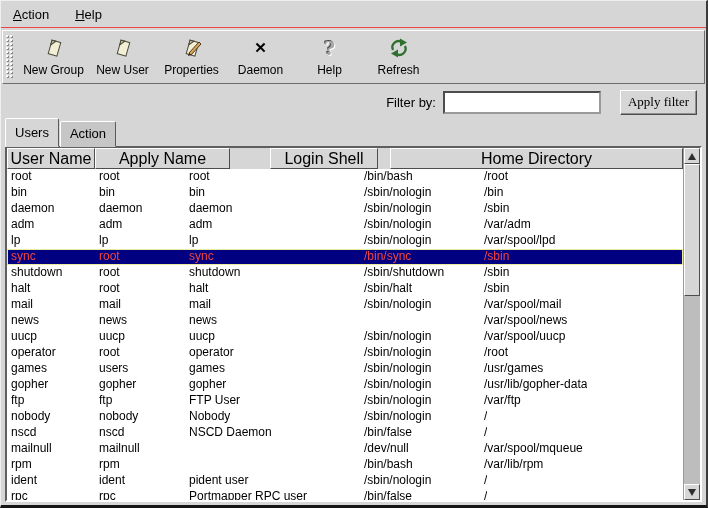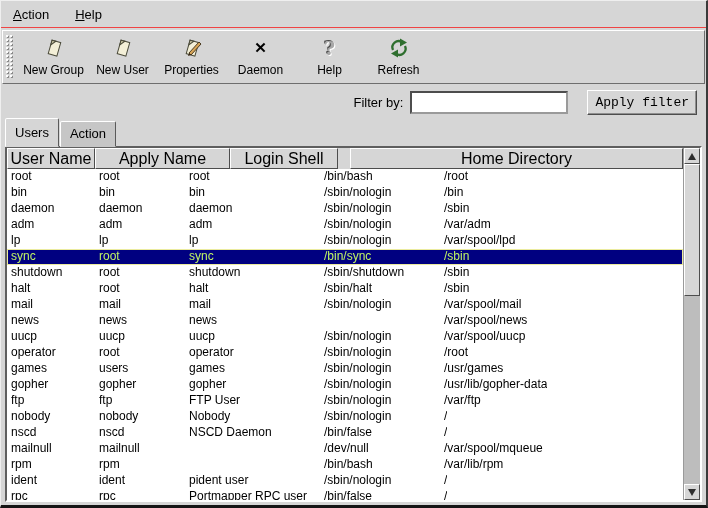--- a/index.html
+++ b/index.html
@@ -31,41 +31,41 @@
   .delete-glyph{font-size:15px;font-weight:bold;color:#000;line-height:20px;}
   
   .filterbar{position:absolute;top:85px;left:0;right:0;height:32px;display:flex;align-items:center;
     justify-content:flex-end;padding-right:9px;}
   .filter-label{font-size:13px;margin-right:7px;}
   .filter-input{width:158px;height:23px;background:#fff;border:2px solid;
     border-color:#4d4d4d #9a9a9a #9a9a9a #4d4d4d;font-size:12px;padding:0 3px;
     font-family:"Liberation Sans",sans-serif;}
   .apply-btn{margin-left:19px;height:25px;padding:0 7px;font-size:13px;background:#d6d6d6;
     border:1px solid;border-color:#ffffff #4d4d4d #4d4d4d #ffffff;
-    box-shadow:inset -1px -1px 0 #8f8f8f;font-family:Liberation Mono, monospace;}
+    box-shadow:inset -1px -1px 0 #8f8f8f;font-family:Liberation Serif, serif;}
   
   .tabs{position:absolute;top:119px;left:4px;height:27px;display:flex;align-items:flex-end;z-index:2;}
   .tab{font-size:13px;padding:4px 9px 5px 9px;background:#c6c6c6;
     border:1px solid;border-color:#ffffff #5a5a5a transparent #ffffff;
     border-top-left-radius:2px;border-top-right-radius:2px;margin-right:1px;}
   .tab.active{background:#d6d6d6;padding-top:6px;padding-bottom:6px;position:relative;z-index:3;}
   
   .table{position:absolute;top:145px;left:4px;right:4px;bottom:3px;background:#fff;
     border:2px solid;border-color:#5f5f5f #ffffff #ffffff #5f5f5f;display:flex;z-index:1;}
   .table-left{flex:1;display:flex;flex-direction:column;min-width:0;}
   .header-row{display:flex;height:21px;background:#d6d6d6;flex:none;}
   .col-header{height:21px;line-height:19px;text-align:center;font-size:16px;background:#d6d6d6;
     border:1px solid;border-color:#ffffff #4d4d4d #4d4d4d #ffffff;
     overflow:hidden;white-space:nowrap;flex:none;}
-  .c0{width:88px;} .c1{width:90px;} .c2{width:135px;} .c3{width:108px;} .c4{flex:1;min-width:0;margin-left:12px;}
+  .c0{width:88px;} .c1{width:90px;} .c2{width:135px;} .c3{width:108px;margin-left:40px;} .c4{flex:1;min-width:0;margin-left:12px;}
   .body{flex:1;background:#fff;overflow:hidden;position:relative;}
   .row{display:flex;height:16px;}
   .cell{font-size:12px;line-height:15px;padding-left:4px;white-space:nowrap;overflow:hidden;flex:none;}
   .row.selected{background:#000080;box-shadow:inset 0 0 0 1px #ebeb9e;}
-  .row.selected .cell{color:#bef264;}
+  .row.selected .cell{color:#ef4444;}
   
   .scrollbar{width:17px;flex:none;background:#bdbdbd;border-left:1px solid #9a9a9a;
     display:flex;flex-direction:column;}
   .sb-btn{height:16px;flex:none;background:#d6d6d6;border:1px solid;
     border-color:#ffffff #4d4d4d #4d4d4d #ffffff;display:flex;align-items:center;justify-content:center;}
   .sb-track{flex:1;position:relative;}
   .sb-thumb{position:absolute;top:0;left:0;right:0;height:132px;background:#d6d6d6;
     border:1px solid;border-color:#ffffff #4d4d4d #4d4d4d #ffffff;}
   .tri-up{width:0;height:0;border-left:4px solid transparent;border-right:4px solid transparent;
     border-bottom:7px solid #2e2e2e;}

